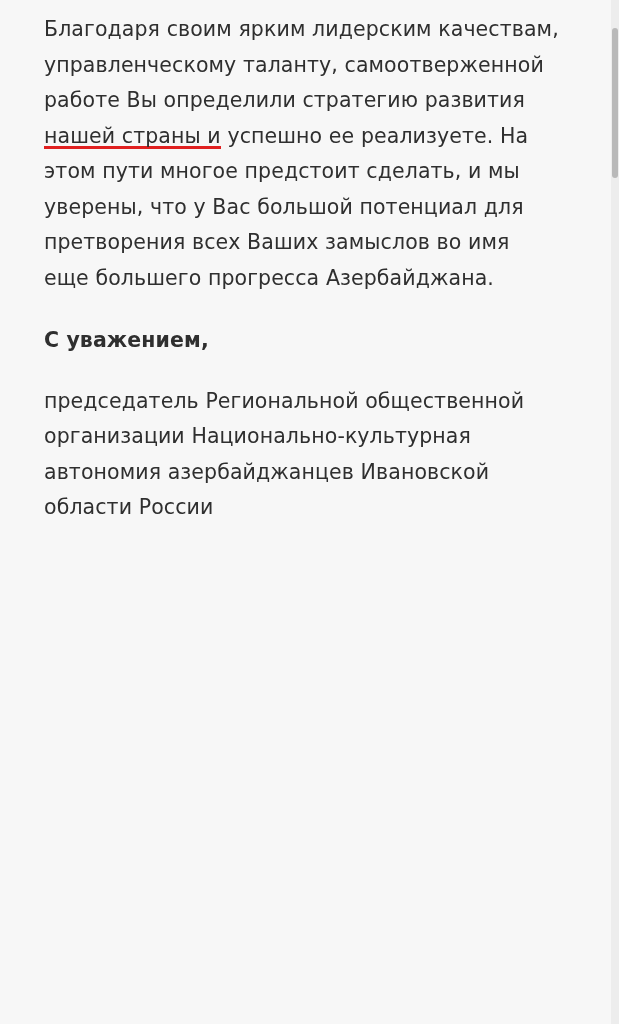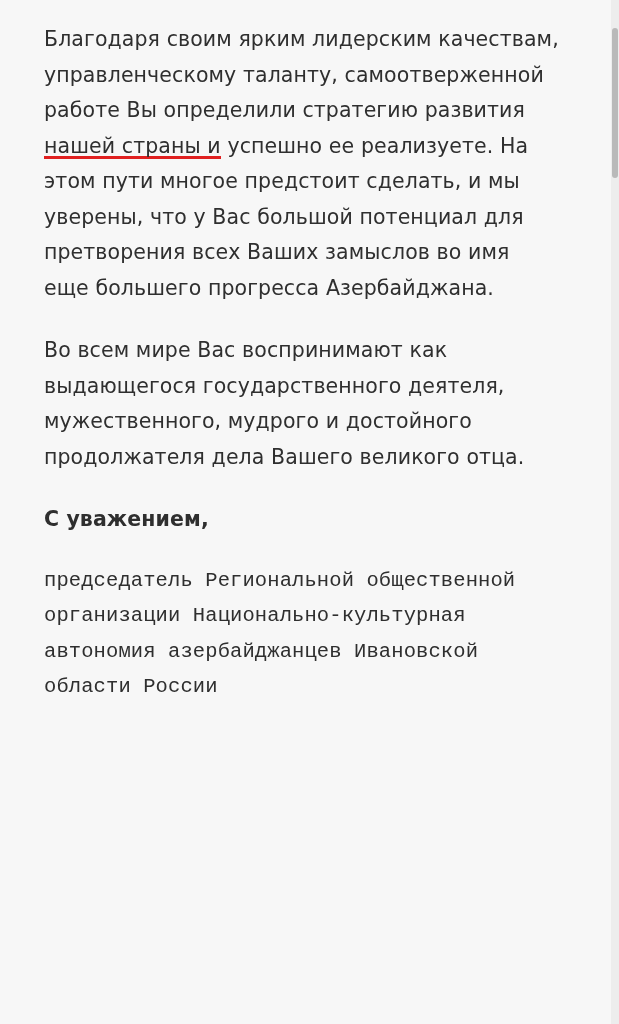--- a/index.html
+++ b/index.html
@@ -15,34 +15,33 @@
     color: #2b2b2b;
   }
   .page {
     position: relative;
     width: 619px;
     height: 1024px;
     background: #f7f7f7;
     box-sizing: border-box;
   }
   .article {
-    padding: 22px 60px 0 44px;
+    padding: 12px 60px 0 44px;
     box-sizing: border-box;
   }
   .para {
     font-size: 20.5px;
     line-height: 35.5px;
     letter-spacing: 0.1px;
     color: #2f2f2f;
     margin: 0 0 27px 0;
     font-weight: 400;
   }
   .para:last-child {
     margin-bottom: 0;
-    font-family: Liberation Mono, monospace;
   }
   .para.tight {
     margin-bottom: 25px;
     font-weight: bold;
   }
   .underline-word {
     position: relative;
     display: inline;
     background-image: linear-gradient(#e02020, #e02020);
     background-repeat: no-repeat;
@@ -71,21 +70,20 @@
 </style>
 </head>
 <body>
 
 <div class="page">
 
   <div class="article">
 
     <p class="para"><span>Благодаря своим ярким лидерским качествам, управленческому таланту, самоотверженной работе Вы определили стратегию развития </span><span class="underline-word">нашей страны и</span><span> успешно ее реализуете. На этом пути многое предстоит сделать, и мы уверены, что у Вас большой потенциал для претворения всех Ваших замыслов во имя еще большего прогресса Азербайджана.</span></p>
 
-    <p class="para">Во всем мире Вас воспринимают как выдающегося государственного деятеля, мужественного, мудрого и достойного продолжателя дела Вашего великого отца.</p>
 
 
     <p class="para tight">С уважением,</p>
 
 
     <p class="para">председатель Региональной общественной организации Национально-культурная автономия азербайджанцев Ивановской области России</p>
 
   </div>
 
   <div class="scrollbar-track">

